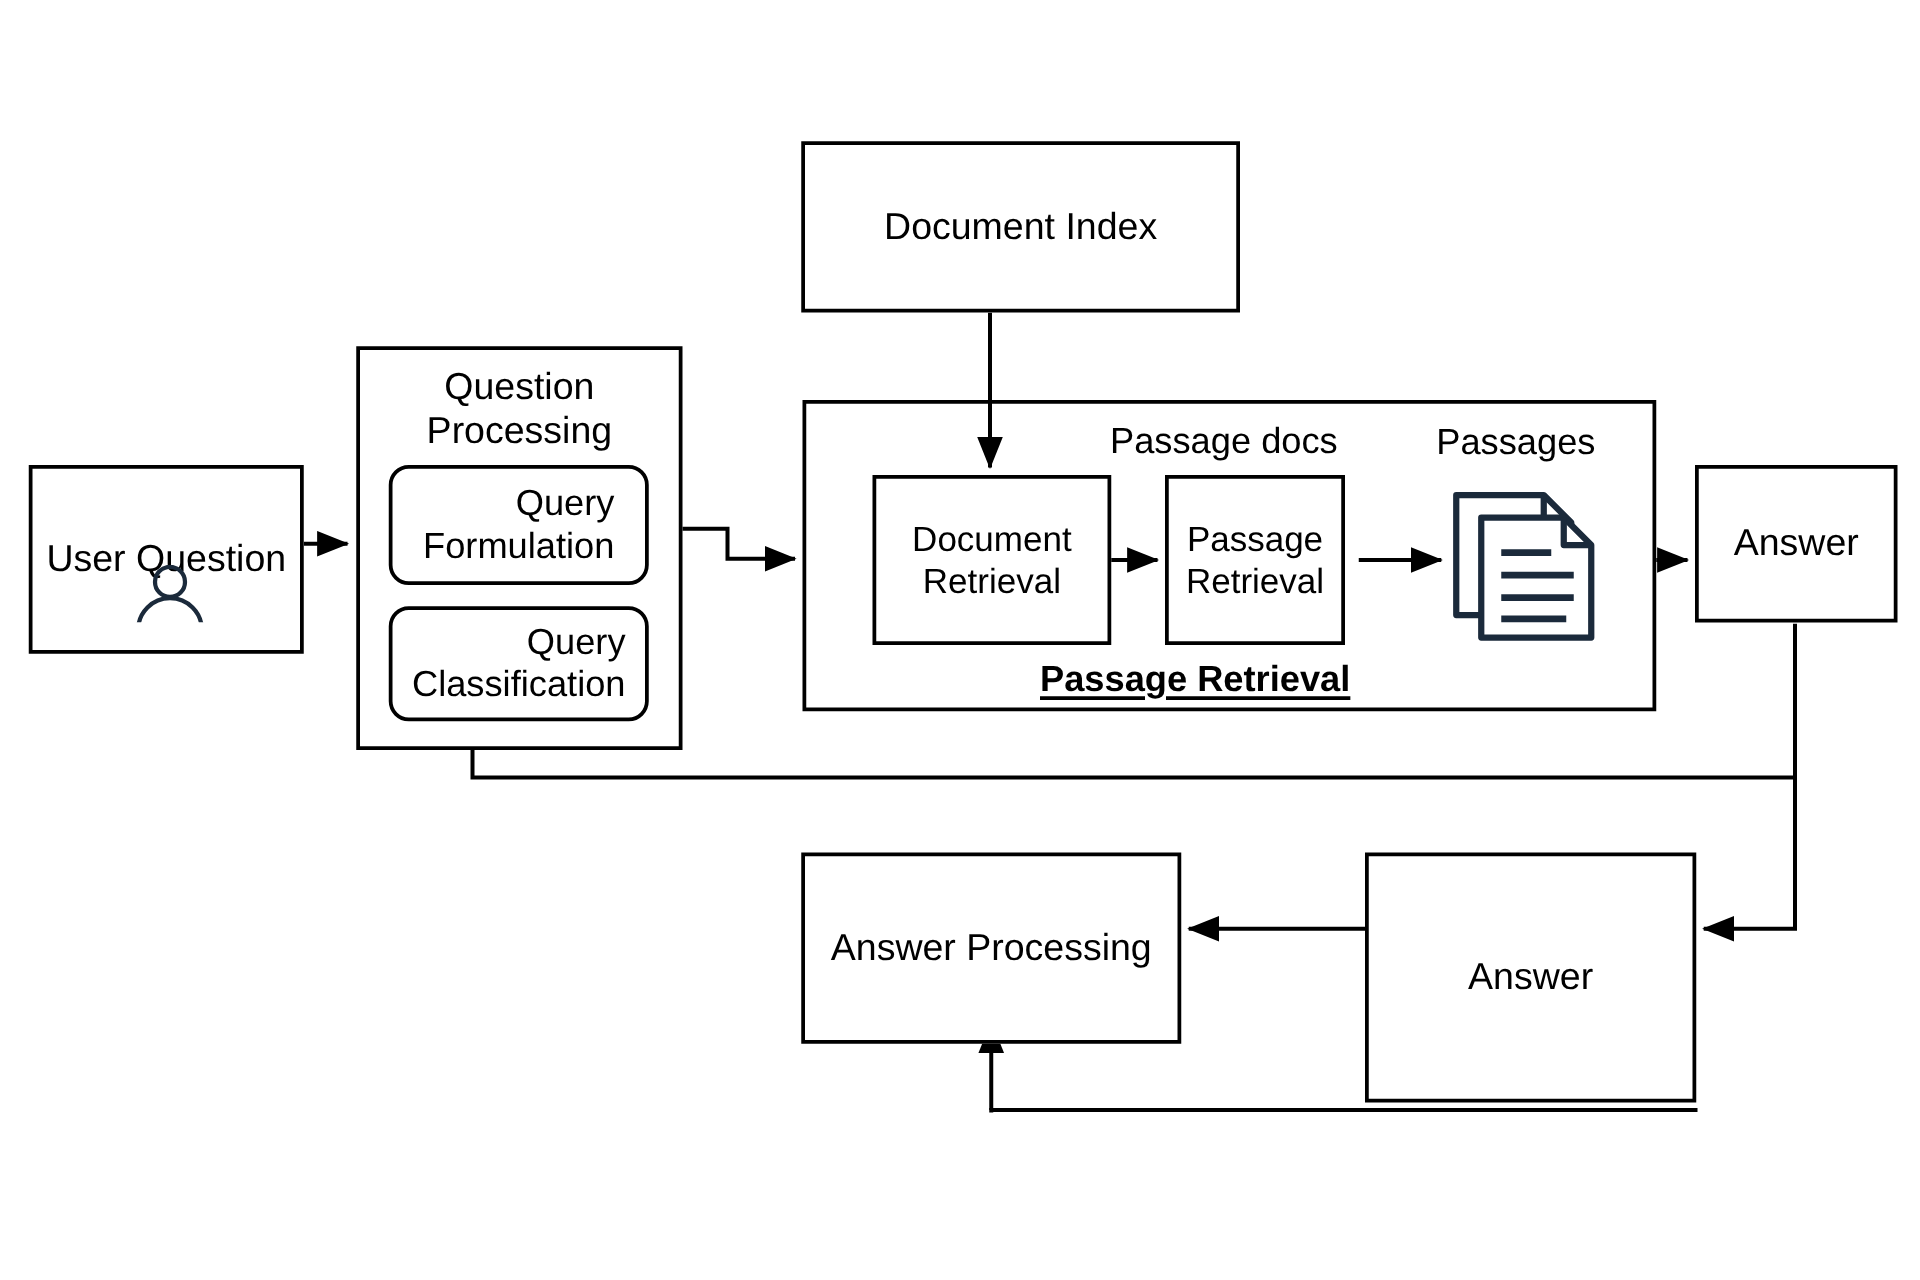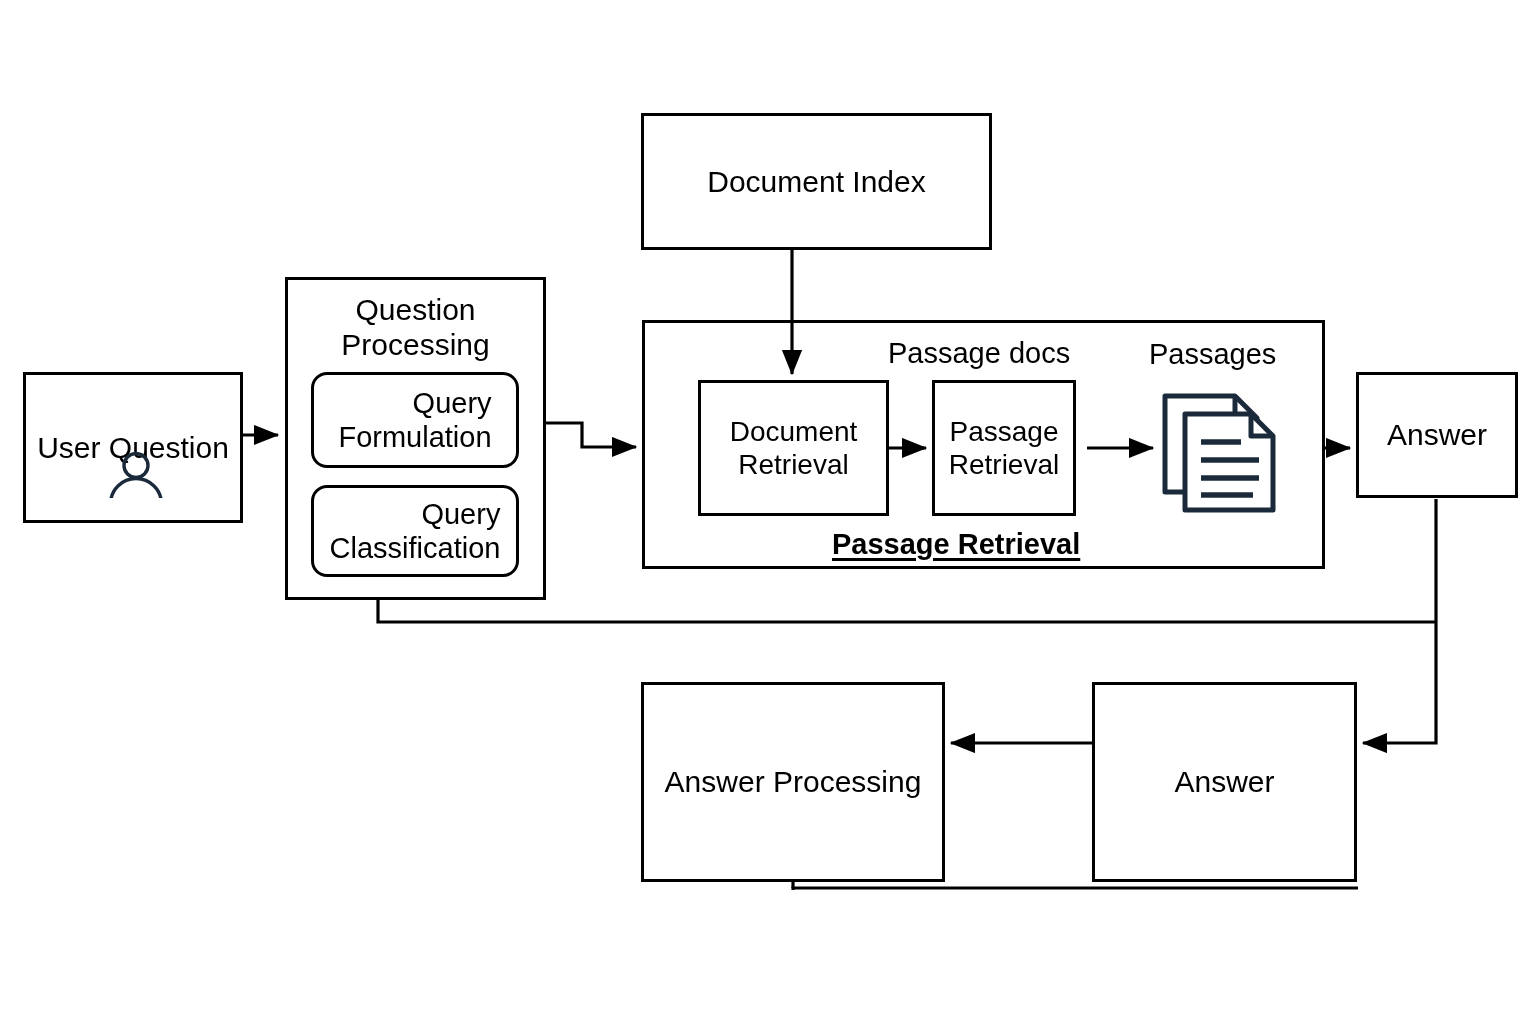--- a/index.html
+++ b/index.html
@@ -71,21 +71,21 @@
   
   #user-question   { left: 23px;   top: 372px; width: 220px; height: 151px; }
   #question-processing { left: 285px; top: 277px; width: 261px; height: 323px; }
   #query-formulation   { left: 311px; top: 372px; width: 208px; height: 96px;  }
   #query-classification{ left: 311px; top: 485px; width: 208px; height: 92px;  }
   #document-index  { left: 641px;  top: 113px; width: 351px; height: 137px; }
   #passage-retrieval-group { left: 642px; top: 320px; width: 683px; height: 249px; }
   #document-retrieval { left: 698px; top: 380px; width: 191px; height: 136px; }
   #passage-retrieval  { left: 932px; top: 380px; width: 144px; height: 136px; }
   #answer-top      { left: 1356px; top: 372px; width: 162px; height: 126px; }
-  #answer-processing { left: 641px; top: 682px; width: 304px; height: 200px; }
+  #answer-processing { left: 641px; top: 682px; width: 304px; height: 153px; }
   #answer-bottom   { left: 1092px; top: 682px; width: 265px; height: 200px; }
 
   
   #relevant-docs-label { left: 888px; top: 337px; }
   #passages-label      { left: 1149px; top: 338px; }
   #passage-retrieval-title { left: 832px; top: 528px; }
 
   
   .user-icon { position: absolute; left: 101px; top: 452px; width: 70px; height: 46px; overflow: hidden; }
   .passages-icon { position: absolute; left: 1161px; top: 392px; width: 116px; height: 122px; }

